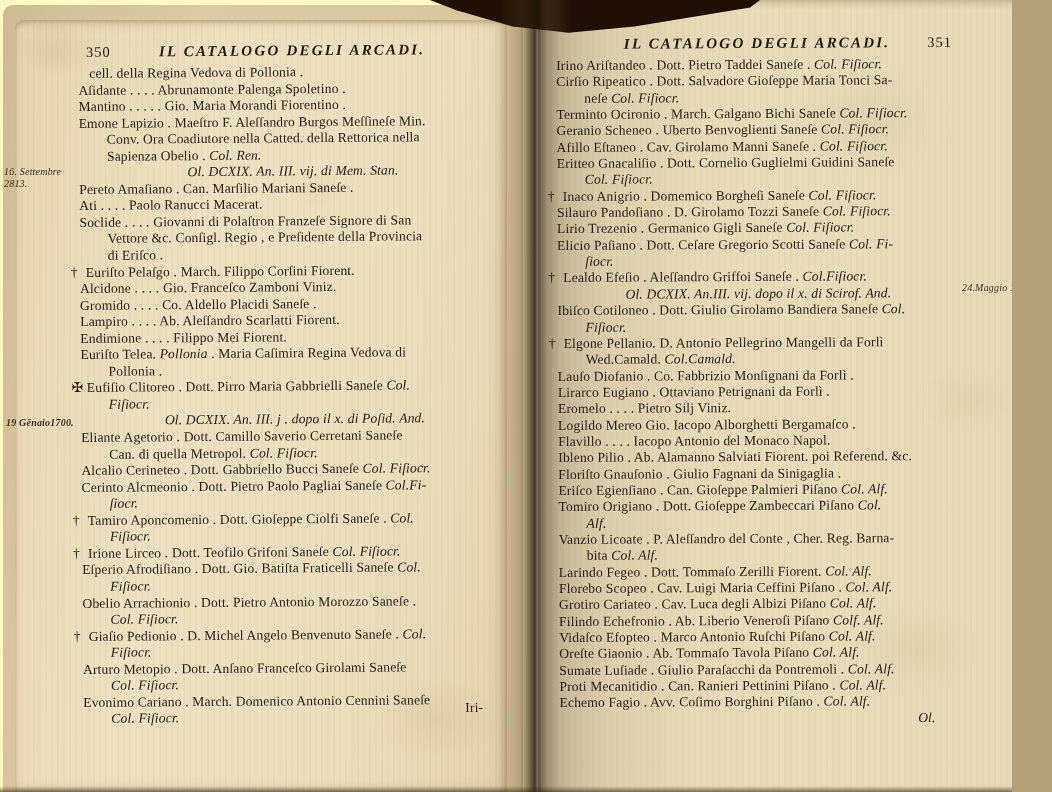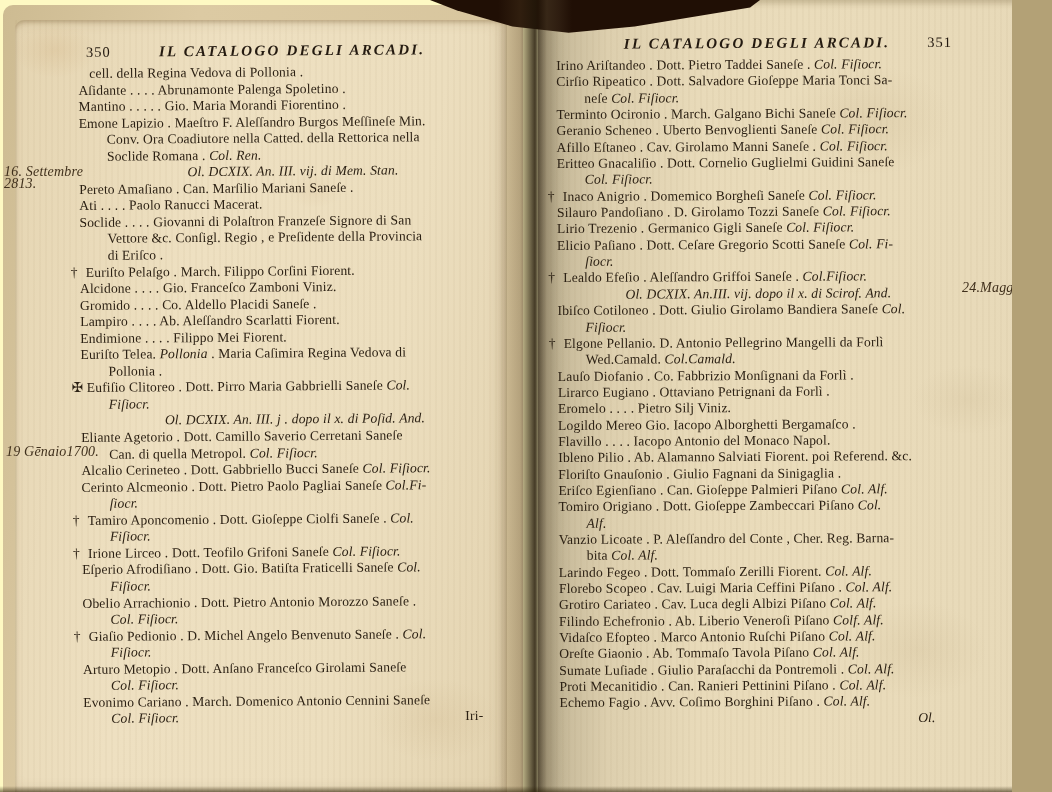--- a/index.html
+++ b/index.html
@@ -86,23 +86,23 @@
   .pghead .pageno{position:absolute;font-size:14.5px;color:#241a10;letter-spacing:1px;}
   .left-text .pageno{left:8px;}
   .right-text .pageno{right:6px;margin-left:44px;}
   .line{position:relative;}
   .line.cont{padding-left:28px;}
   .line.cont-sm{padding-left:11px;}
   .line.center{text-align:center;font-style:italic;}
   .line.catch{text-align:right;padding-right:26px;font-style:italic;}
   .it{font-style:italic;}
   .mark{display:inline-block;width:15px;margin-left:-9px;}
-  .catch-word{position:absolute;right:28px;bottom:0;font-style:normal;}
+  .catch-word{position:absolute;right:28px;bottom:8px;font-style:normal;}
   .mnote{
-    position:absolute;font-style:italic;font-size:14px;line-height:12px;
+    position:absolute;font-style:italic;font-size:10px;line-height:12px;
     color:#40301c;letter-spacing:.2px;white-space:nowrap;
   }
 </style>
 </head>
 <body>
 
 <div class="photo">
   <div class="underpage"></div>
   <div class="left-page"></div>
   <div class="right-page"></div>
@@ -113,21 +113,21 @@
     <div class="pghead">
       <span class="pageno">350</span>
       <span class="title">IL CATALOGO DEGLI ARCADI.</span>
     </div>
     <div class="lines">
         <div class="line cont-sm"><span>cell. della Regina Vedova di Pollonia .</span></div>
         <div class="line entry"><span>Aſidante . . . .  Abrunamonte Palenga Spoletino .</span></div>
         <div class="line entry"><span>Mantino . . . . .  Gio. Maria Morandi Fiorentino .</span></div>
         <div class="line entry"><span>Emone Lapizio .  Maeſtro  F. Aleſſandro Burgos Meſſineſe Min.</span></div>
         <div class="line cont"><span>Conv. Ora Coadiutore nella Catted.  della  Rettorica  nella</span></div>
-        <div class="line cont"><span>Soclide Romana .  </span><span class="it">Col. Ren.</span></div>
+        <div class="line cont"><span>Sapienza Obelio .  </span><span class="it">Col. Ren.</span></div>
         <div class="line center"><span class="it">Ol. DCXIX. An. III. vij. di Mem. Stan.</span></div>
         <div class="line entry"><span>Pereto Amaſiano .  Can. Marſilio Mariani Saneſe .</span></div>
         <div class="line entry"><span>Ati . . . .  Paolo Ranucci Macerat.</span></div>
         <div class="line entry"><span>Soclide . . . .  Giovanni di Polaſtron Franzeſe Signore di San</span></div>
         <div class="line cont"><span>Vettore &amp;c. Conſigl.  Regio ,  e Preſidente  della  Provincia</span></div>
         <div class="line cont"><span>di Eriſco .</span></div>
         <div class="line entry"><span class="mark">†</span><span>Euriſto Pelaſgo .  March. Filippo Corſini Fiorent.</span></div>
         <div class="line entry"><span>Alcidone . . . .  Gio. Franceſco Zamboni Viniz.</span></div>
         <div class="line entry"><span>Gromido . . . .  Co. Aldello Placidi Saneſe  .</span></div>
         <div class="line entry"><span>Lampiro . . . .  Ab. Aleſſandro Scarlatti Fiorent.</span></div>
@@ -206,19 +206,19 @@
         <div class="line entry"><span>Echemo Fagio .  Avv. Coſimo Borghini Piſano . </span><span class="it">Col. Alf.</span></div>
         <div class="line catch"><span class="">Ol.</span></div>
       </div>
   </div>
 
   <div class="bottom-edge"></div>
 <div class="mnote" style="left: 4px; top: 166px;">
       <div>16. Settembre</div>
       <div>2813.</div>
     </div>
-    <div class="mnote" style="left: 6px; top: 446px;">
+    <div class="mnote" style="left: 6px; top: 417px; font-weight: bold;">
       <div>19 Gēnaio1700.</div>
     </div>
     <div class="mnote" style="left: 962px; top: 282px;">
       <div>24.Maggio 1700</div>
     </div>
   </div>
 
 </body></html>

